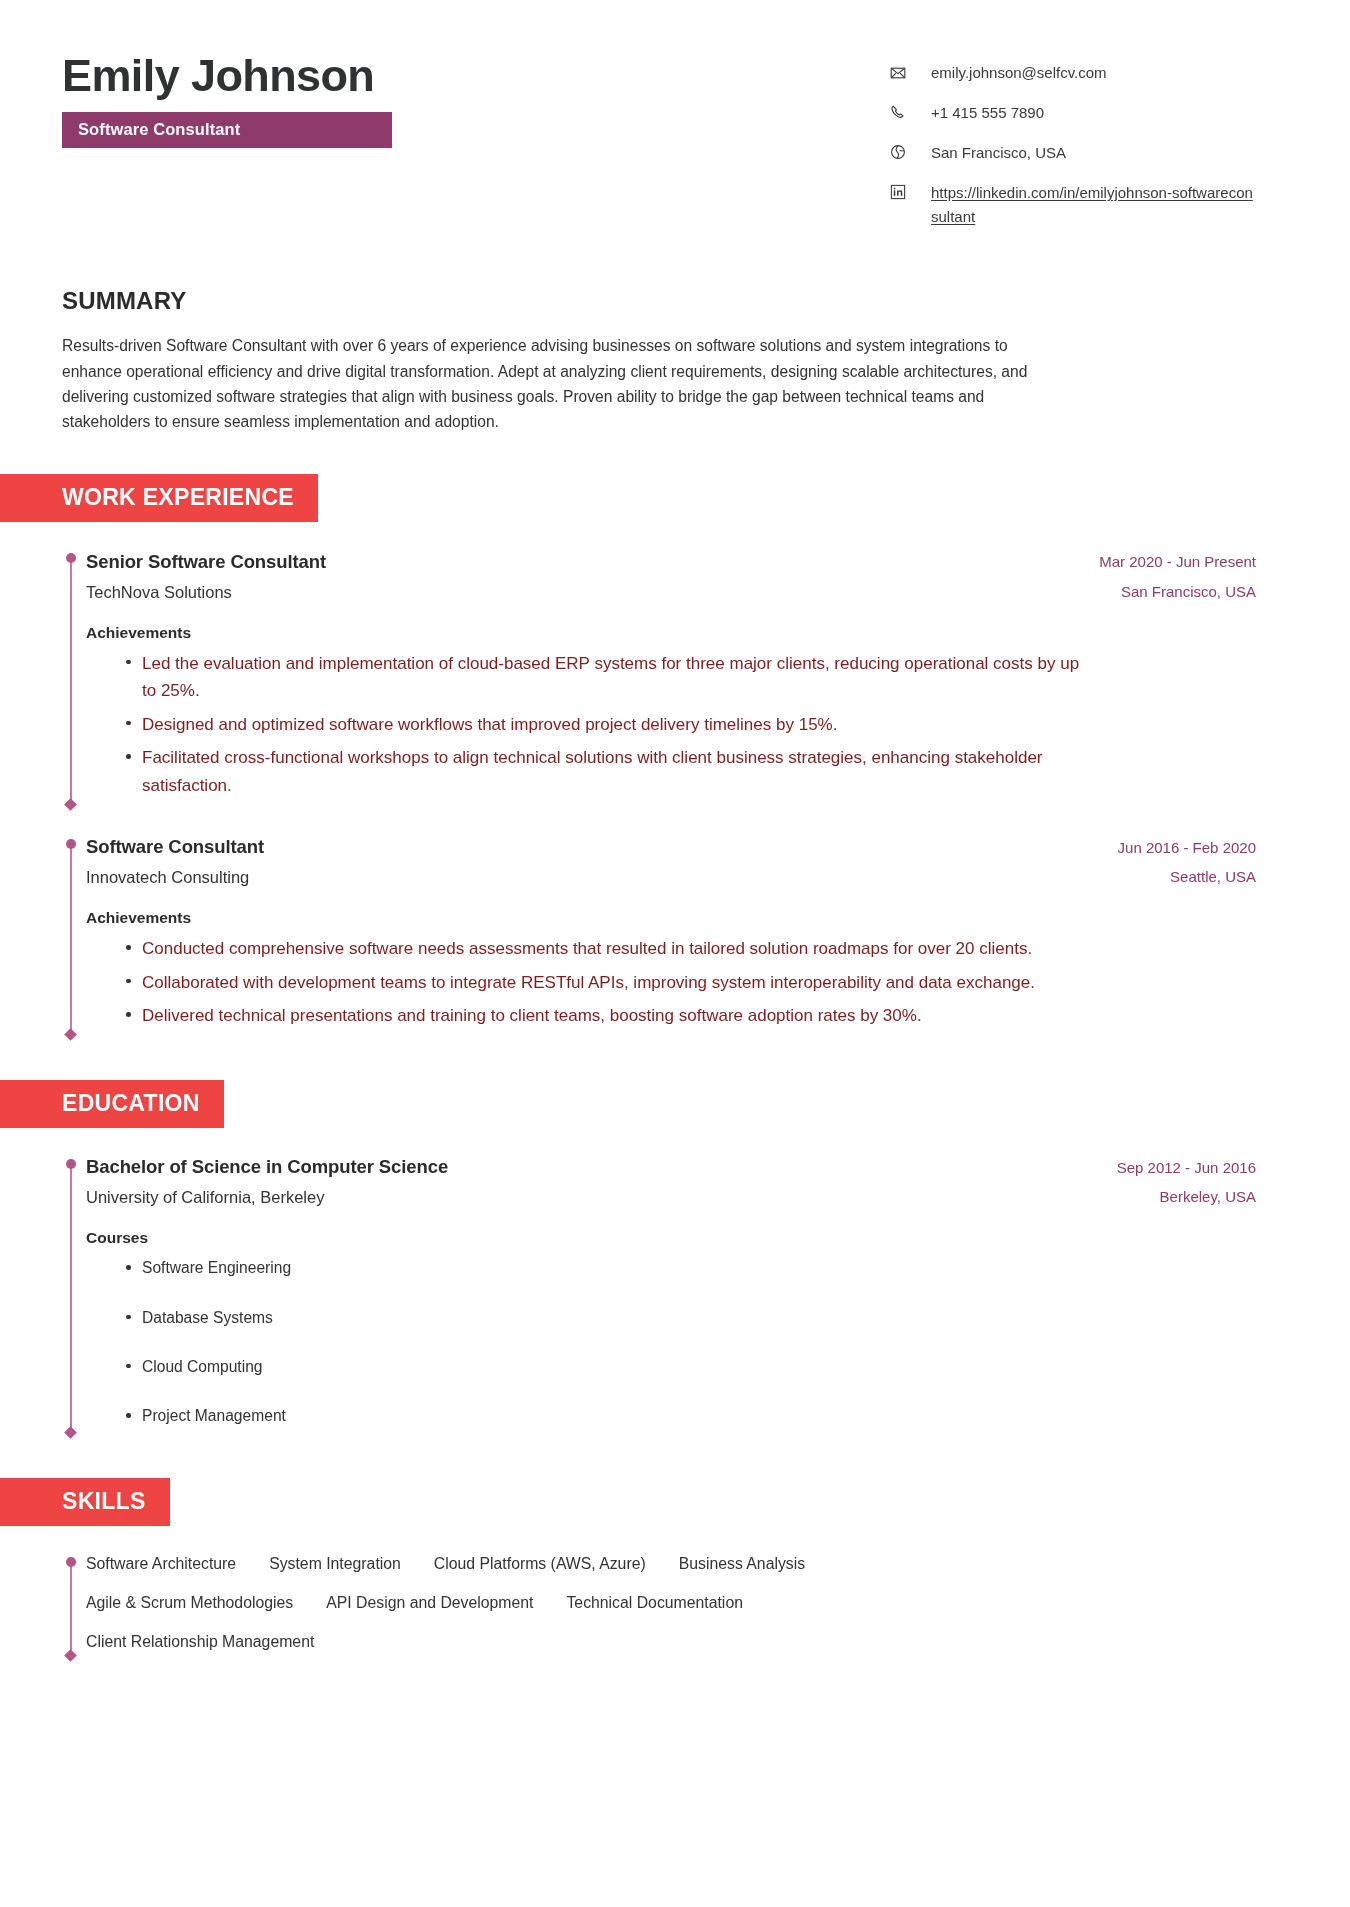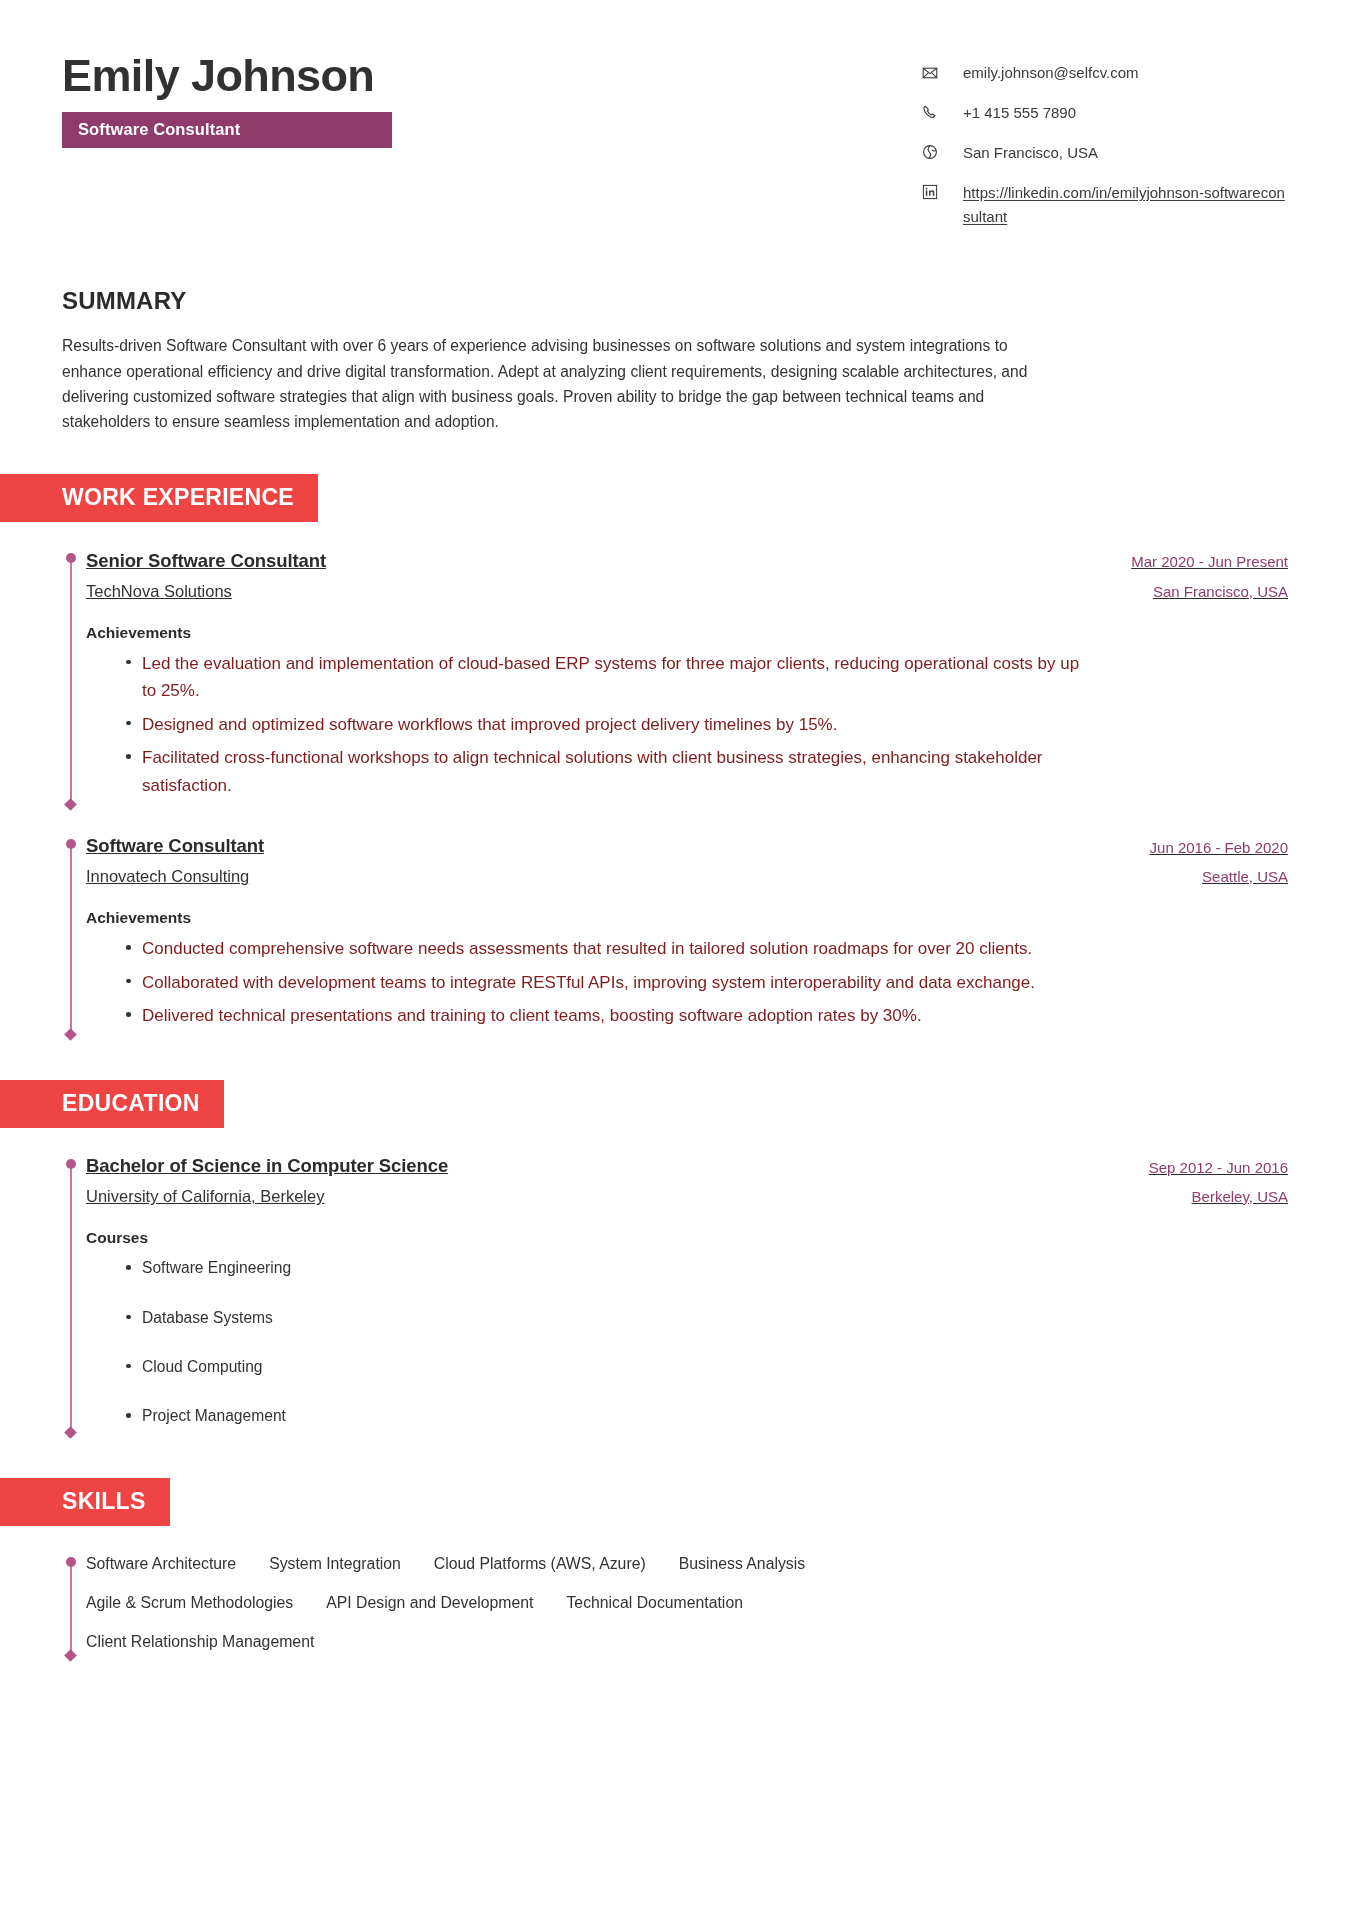--- a/index.html
+++ b/index.html
@@ -14,21 +14,21 @@
     font-family: "Liberation Sans", "DejaVu Sans", sans-serif;
     color: #2b2b2b;
     -webkit-font-smoothing: antialiased;
   }
 
   .page {
     position: relative;
     width: 1350px;
     min-height: 1907px;
     background: #ffffff;
-    padding: 46px 62px 40px 62px;
+    padding: 46px 94px 40px 62px;
   }
 
   
   .header {
     display: flex;
     align-items: flex-start;
     justify-content: space-between;
     gap: 30px;
     margin-bottom: 58px;
   }
@@ -157,24 +157,23 @@
     left: 4px;
     bottom: 1px;
     width: 9px;
     height: 9px;
     background: #b4558a;
     transform: rotate(45deg);
   }
 
   .entry-head {
     display: flex;
-    align-items: center;
+    align-items: flex-end;
     justify-content: space-between;
     gap: 24px;
-    text-decoration: underline;
   }
   .entry-head-left { flex: 1 1 auto; }
   .entry-head-right {
     flex: 0 0 auto;
     text-align: right;
     color: #8e3b6b;
     font-size: 15px;
     line-height: 1.62;
     padding-top: 2px;
   }

